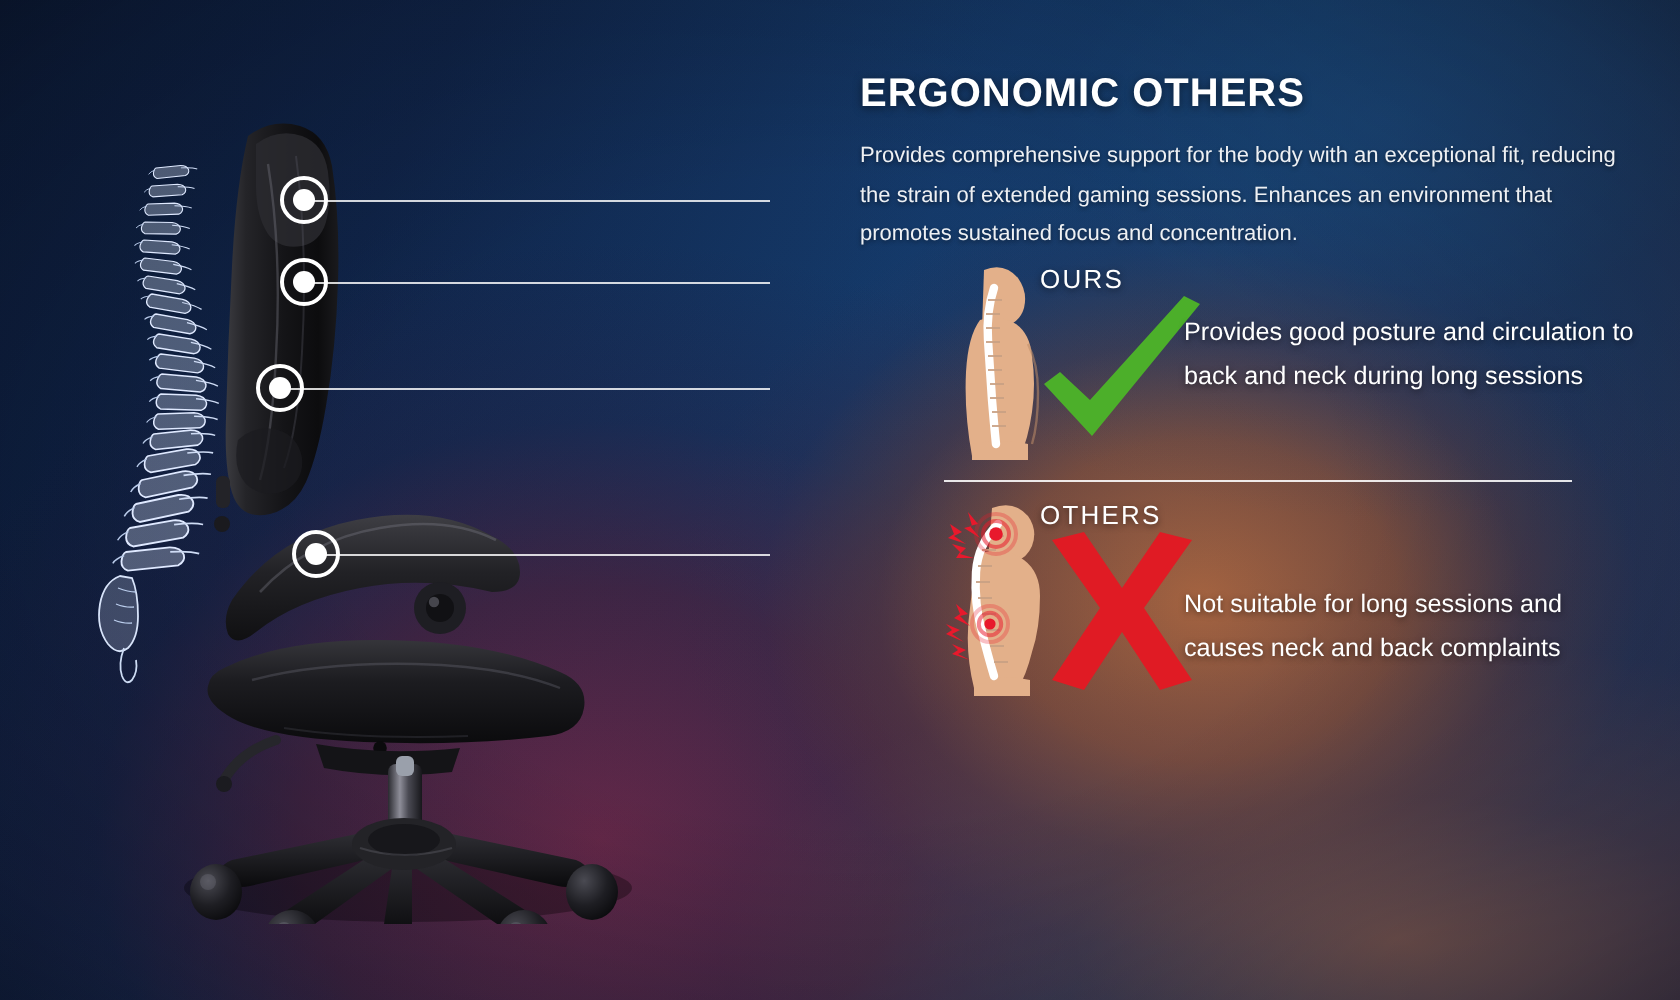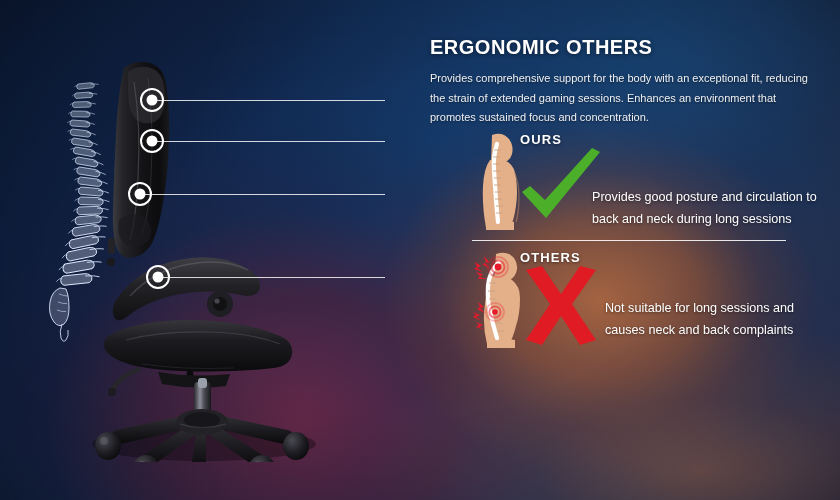--- a/index.html
+++ b/index.html
@@ -135,40 +135,40 @@
   .fig-wrap {
     position: absolute;
     left: 40px; top: 0;
     width: 60px; height: 100px;
   }
   .block-heading {
     position: absolute;
     left: 90px; top: 2px;
     color: #ffffff;
     font-size: 13px;
-    font-weight: bold;
+    font-weight: normal;
     letter-spacing: 1.1px;
     text-shadow: 0 1px 3px rgba(0,0,0,0.5);
   }
   .mark-wrap {
     position: absolute;
     left: 86px; top: 18px;
     width: 90px; height: 80px;
   }
   .block-text {
     position: absolute;
     left: 162px;
     color: #ffffff;
     font-size: 12.6px;
     line-height: 1.72;
     width: 232px;
     text-shadow: 0 1px 3px rgba(0,0,0,0.5);
   }
-  #text-ours   { top: 26px; margin-top: 31px; }
-  #text-others { top: 50px; margin-left: 13px; }
+  #text-ours   { top: 26px; }
+  #text-others { top: 44px; }
 
   #divider {
     position: absolute;
     left: 472px; top: 240px;
     width: 314px; height: 1.4px;
     background: rgba(255,255,255,0.88);
   }
 </style>
 </head>
 <body>

